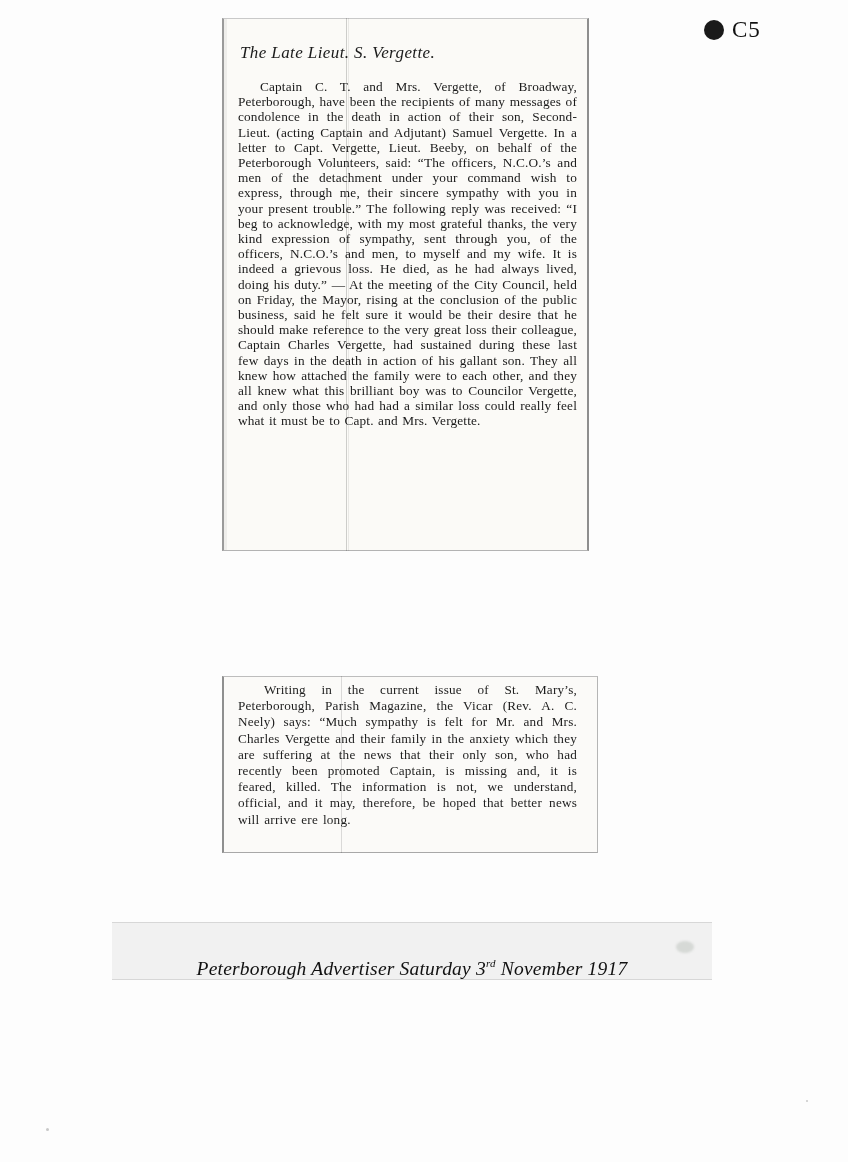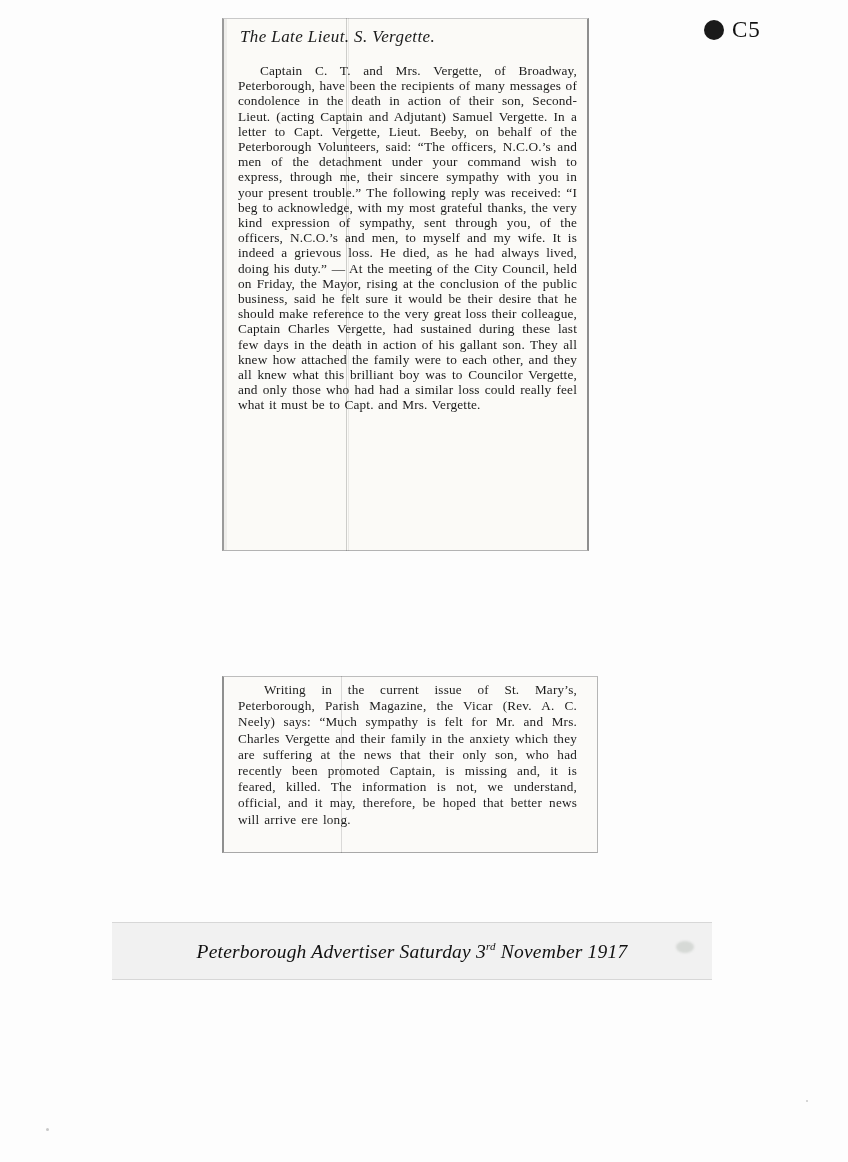--- a/index.html
+++ b/index.html
@@ -66,21 +66,21 @@
       #fbfaf7;
     box-sizing: border-box;
     padding: 6px 10px 4px 14px;
   }
   .clip1 .headline {
     font-family: "Liberation Serif", serif;
     font-style: italic;
     font-size: 17px;
     letter-spacing: 0.4px;
     color: #1b1b1b;
-    margin: 2px 0 6px 2px;
+    margin: 18px 0 6px 2px;
     white-space: nowrap;
   }
   .clip1 .body {
     font-family: "Liberation Serif", serif;
     font-size: 13.3px;
     line-height: 15.2px;
     text-align: justify;
     letter-spacing: 0.15px;
     color: #1a1a1a;
     word-spacing: 1px;
@@ -130,20 +130,21 @@
     top: 578px;
     left: 112px;
     width: 600px;
     height: 56px;
   }
   .band2 {
     top: 922px;
     left: 112px;
     width: 600px;
     height: 56px;
+    align-items: flex-end;
   }
 
   
   .clip2 {
     top: 676px;
     left: 222px;
     width: 376px;
     height: 177px;
     box-sizing: border-box;
     border-left: 2px solid #8f8f8f;

